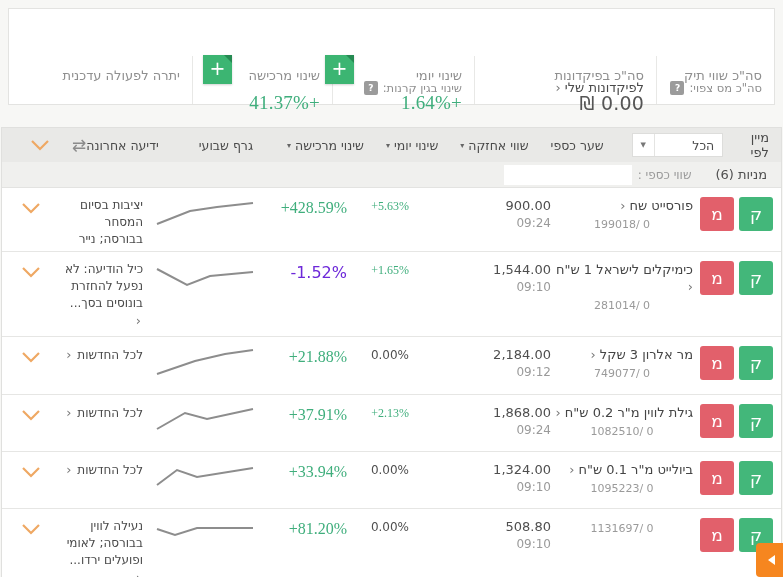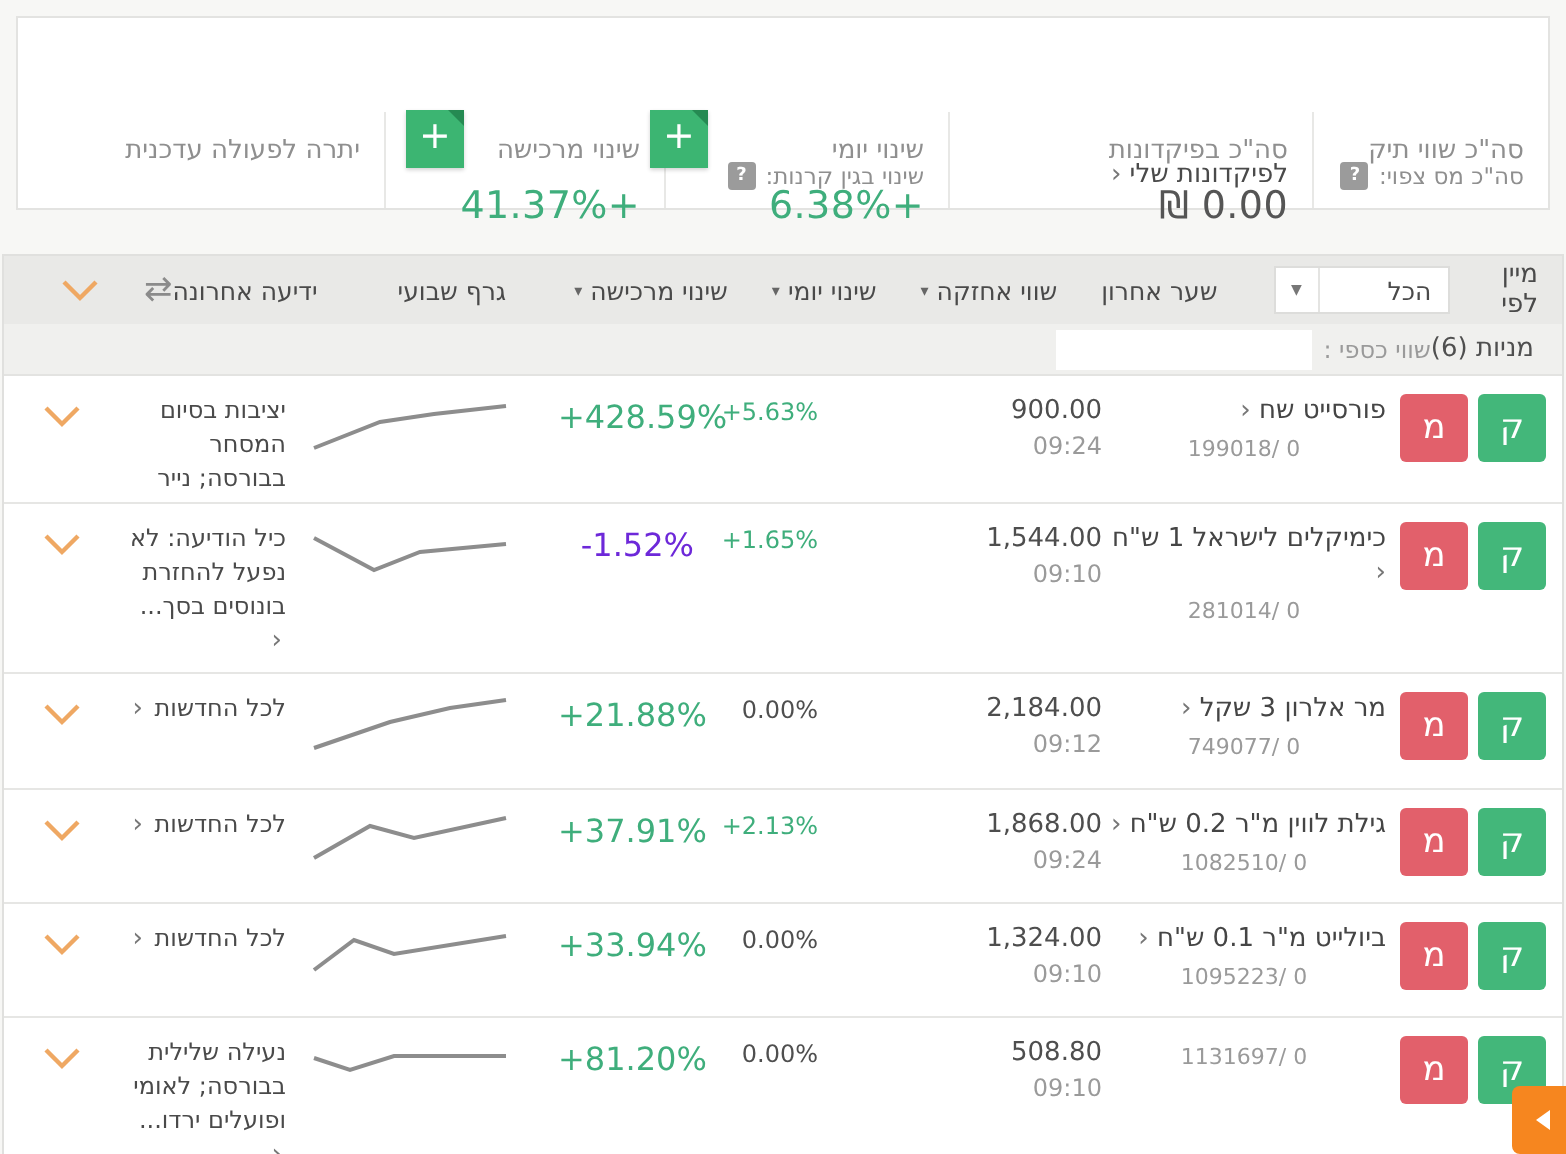--- a/index.html
+++ b/index.html
@@ -41,21 +41,21 @@
     position:absolute; top:-1px; width:29px; height:29px;
     background:#3cb572; color:#fff; font-size:19px; line-height:27px;
     text-align:center; cursor:pointer; box-shadow:0 1px 2px rgba(0,0,0,.18);
   }
   .add-btn::after {
     content:""; position:absolute; top:0; right:0;
     border-right:8px solid #258a52; border-bottom:8px solid transparent;
   }
   .add-on-purchase { left:10px; }
   .add-on-daily { left:-8px; }
-  .chg.pos { color:#3fae7c; }
+  .chg.pos { color:#3fae7c;font-family:Liberation Serif, serif; }
   .chg.neg { color:#6d28d9; }
   .chg.neu { color:#4f4f4f; }
   
   .main {
     position:absolute; top:127px; right:1px; left:1px; bottom:0;
     background:#fff; border:1px solid #e0e0de; border-bottom:none;
   }
   .toolbar {
     height:34px; background:#e9e9e7; display:flex; align-items:center;
     padding:0 12px; font-size:12.5px; color:#4a4a4a;
@@ -75,21 +75,21 @@
   .tb-caret { font-size:8px; color:#666; }
   .ml28{margin-right:28px;} .ml24{margin-right:22px;} .ml34{margin-right:34px;} .ml42{margin-right:40px;}
   .tb-spacer { flex:1; }
   .swap-icon { font-size:17px; color:#8b8b8b; cursor:pointer; margin-left:22px; }
   .tb-chevron { cursor:pointer; margin-left:16px; display:flex; }
   
   .section-strip {
     height:26px; background:#f0f0ee; display:flex; align-items:center;
     padding:0 14px; border-bottom:1px solid #e3e3e1;
   }
-  .section-cat { font-size:13px; color:#4f4f4f; }
+  .section-cat { font-size:13px; color:#4f4f4f; margin-left:24px; }
   .section-vallabel { font-size:12px; color:#9a9a9a; margin-left:6px; }
   .section-redacted { width:128px; height:20px; background:#fff; }
   
   .row {
     display:flex; align-items:flex-start;
     border-bottom:1px solid #e6e6e4; padding:9px 6px 0 4px; overflow:hidden;
   }
   .h64{height:64px;} .h85{height:85px;} .h58{height:58px;} .h57{height:57px;} .h69{height:69px;}
   .cell-actions { width:82px; display:flex; gap:5px; padding-right:2px; }
   .trade-btn {
@@ -149,21 +149,21 @@
       <span class="card-link">
         <span>לפיקדונות שלי</span>
         <span class="name-chevron">‹</span>
       </span>
     </div>
   </div>
 
   <div class="card card-daily">
     <div class="add-btn add-on-daily">+</div>
     <div class="card-title">שינוי יומי</div>
-    <div class="card-value chg pos">+6.38%</div>
+    <div class="card-value chg pos">+1.64%</div>
     <div class="card-bottom">
       <span>שינוי בגין קרנות:</span>
       <span class="help-badge">?</span>
     </div>
   </div>
 
   <div class="card card-purchase">
     <div class="add-btn add-on-purchase">+</div>
     <div class="card-title">שינוי מרכישה</div>
     <div class="card-value chg pos">+41.37%</div>
@@ -176,21 +176,21 @@
 
 <div class="main">
 
   <div class="toolbar">
     <span class="tb-sort-label">מיין לפי</span>
     <div class="tb-select">
       <span class="tb-select-value">הכל</span>
       <span class="tb-select-caret">▼</span>
     </div>
     <span class="tb-col ml28">
-      <span>שער אחרון</span>
+      <span>שער כספי</span>
     </span>
     <span class="tb-col ml24">
       <span>שווי אחזקה</span>
       <span class="tb-caret">▾</span>
     </span>
     <span class="tb-col ml24">
       <span>שינוי יומי</span>
       <span class="tb-caret">▾</span>
     </span>
     <span class="tb-col ml24">
@@ -392,21 +392,21 @@
     </div>
     <div class="cell-holding"></div>
     <div class="cell-daily chg neu">0.00%</div>
     <div class="cell-purchase chg pos">+81.20%</div>
     <div class="cell-spark">
       <svg width="100" height="28" viewBox="0 0 100 28">
           <polyline points="2,9 20,15 42,8 98,8" fill="none" stroke="#8d8d8d" stroke-width="2"></polyline>
         </svg>
     </div>
     <div class="cell-news">
-      <span class="news-link"><span>נעילה שלילית בבורסה; לאומי ופועלים ירדו...</span> <span class="news-chevron">‹</span></span>
+      <span class="news-link"><span>נעילה לווין בבורסה; לאומי ופועלים ירדו...</span> <span class="news-chevron">‹</span></span>
       
     </div>
     <div class="cell-chevron">
       <svg width="20" height="12" viewBox="0 0 20 12">
           <polyline points="2,2 10,10 18,2" stroke="#efa863" stroke-width="2.2" fill="none"></polyline>
         </svg>
     </div>
   </div>
 
 </div>

